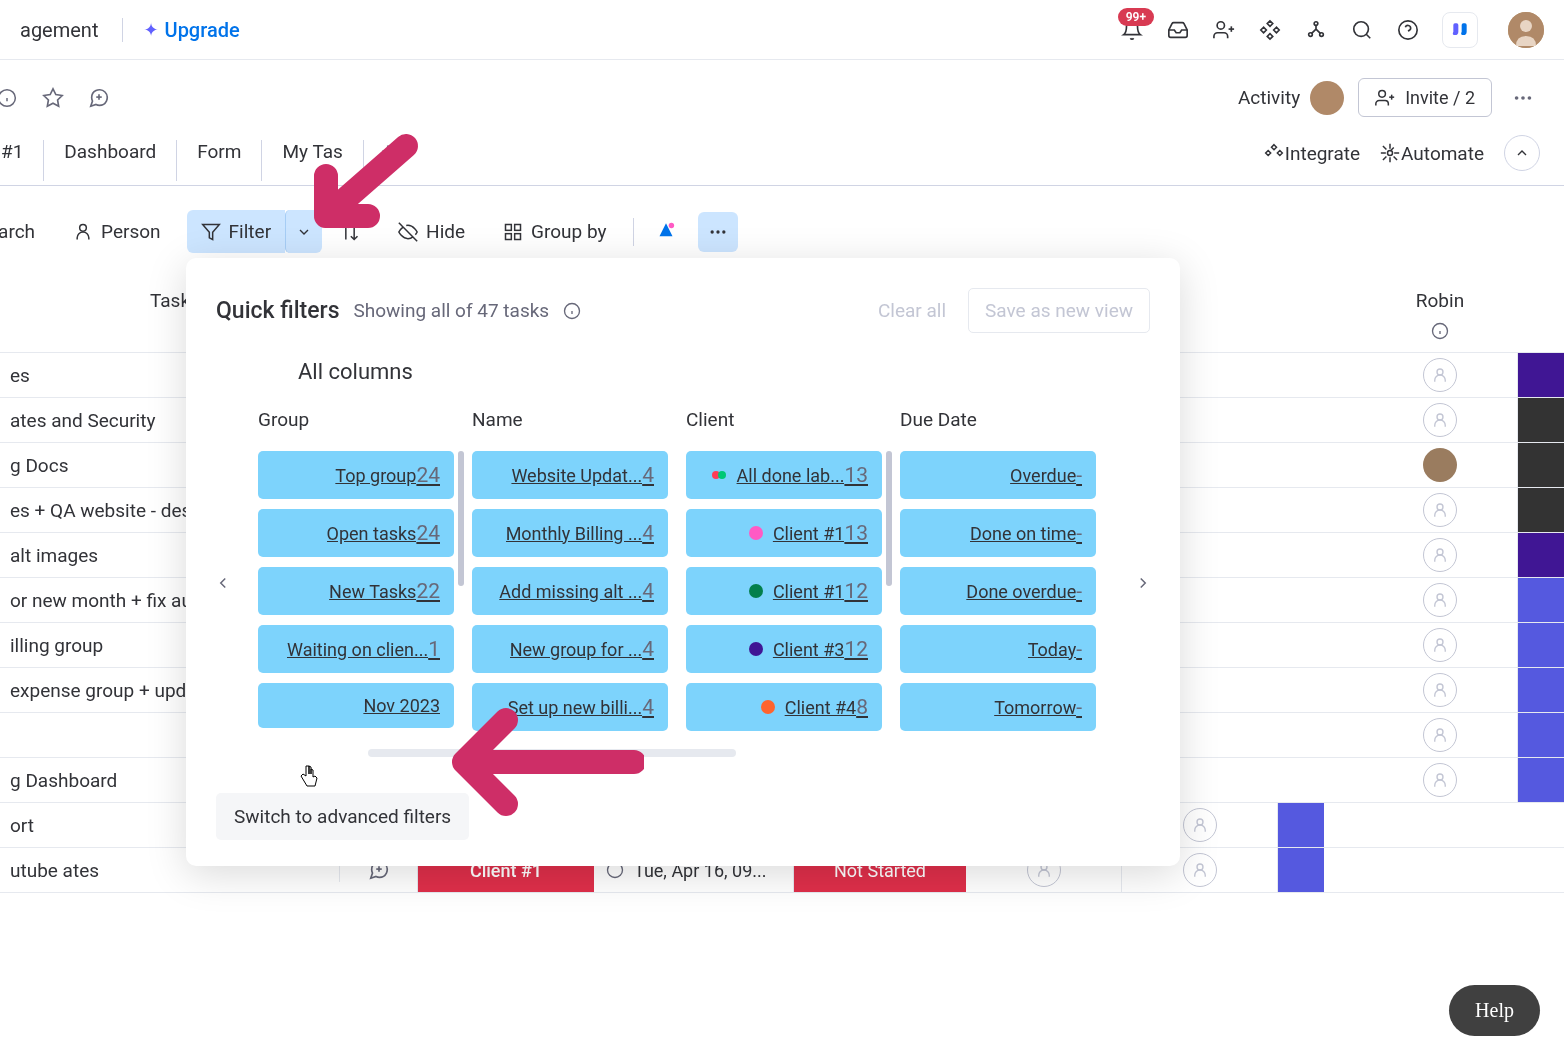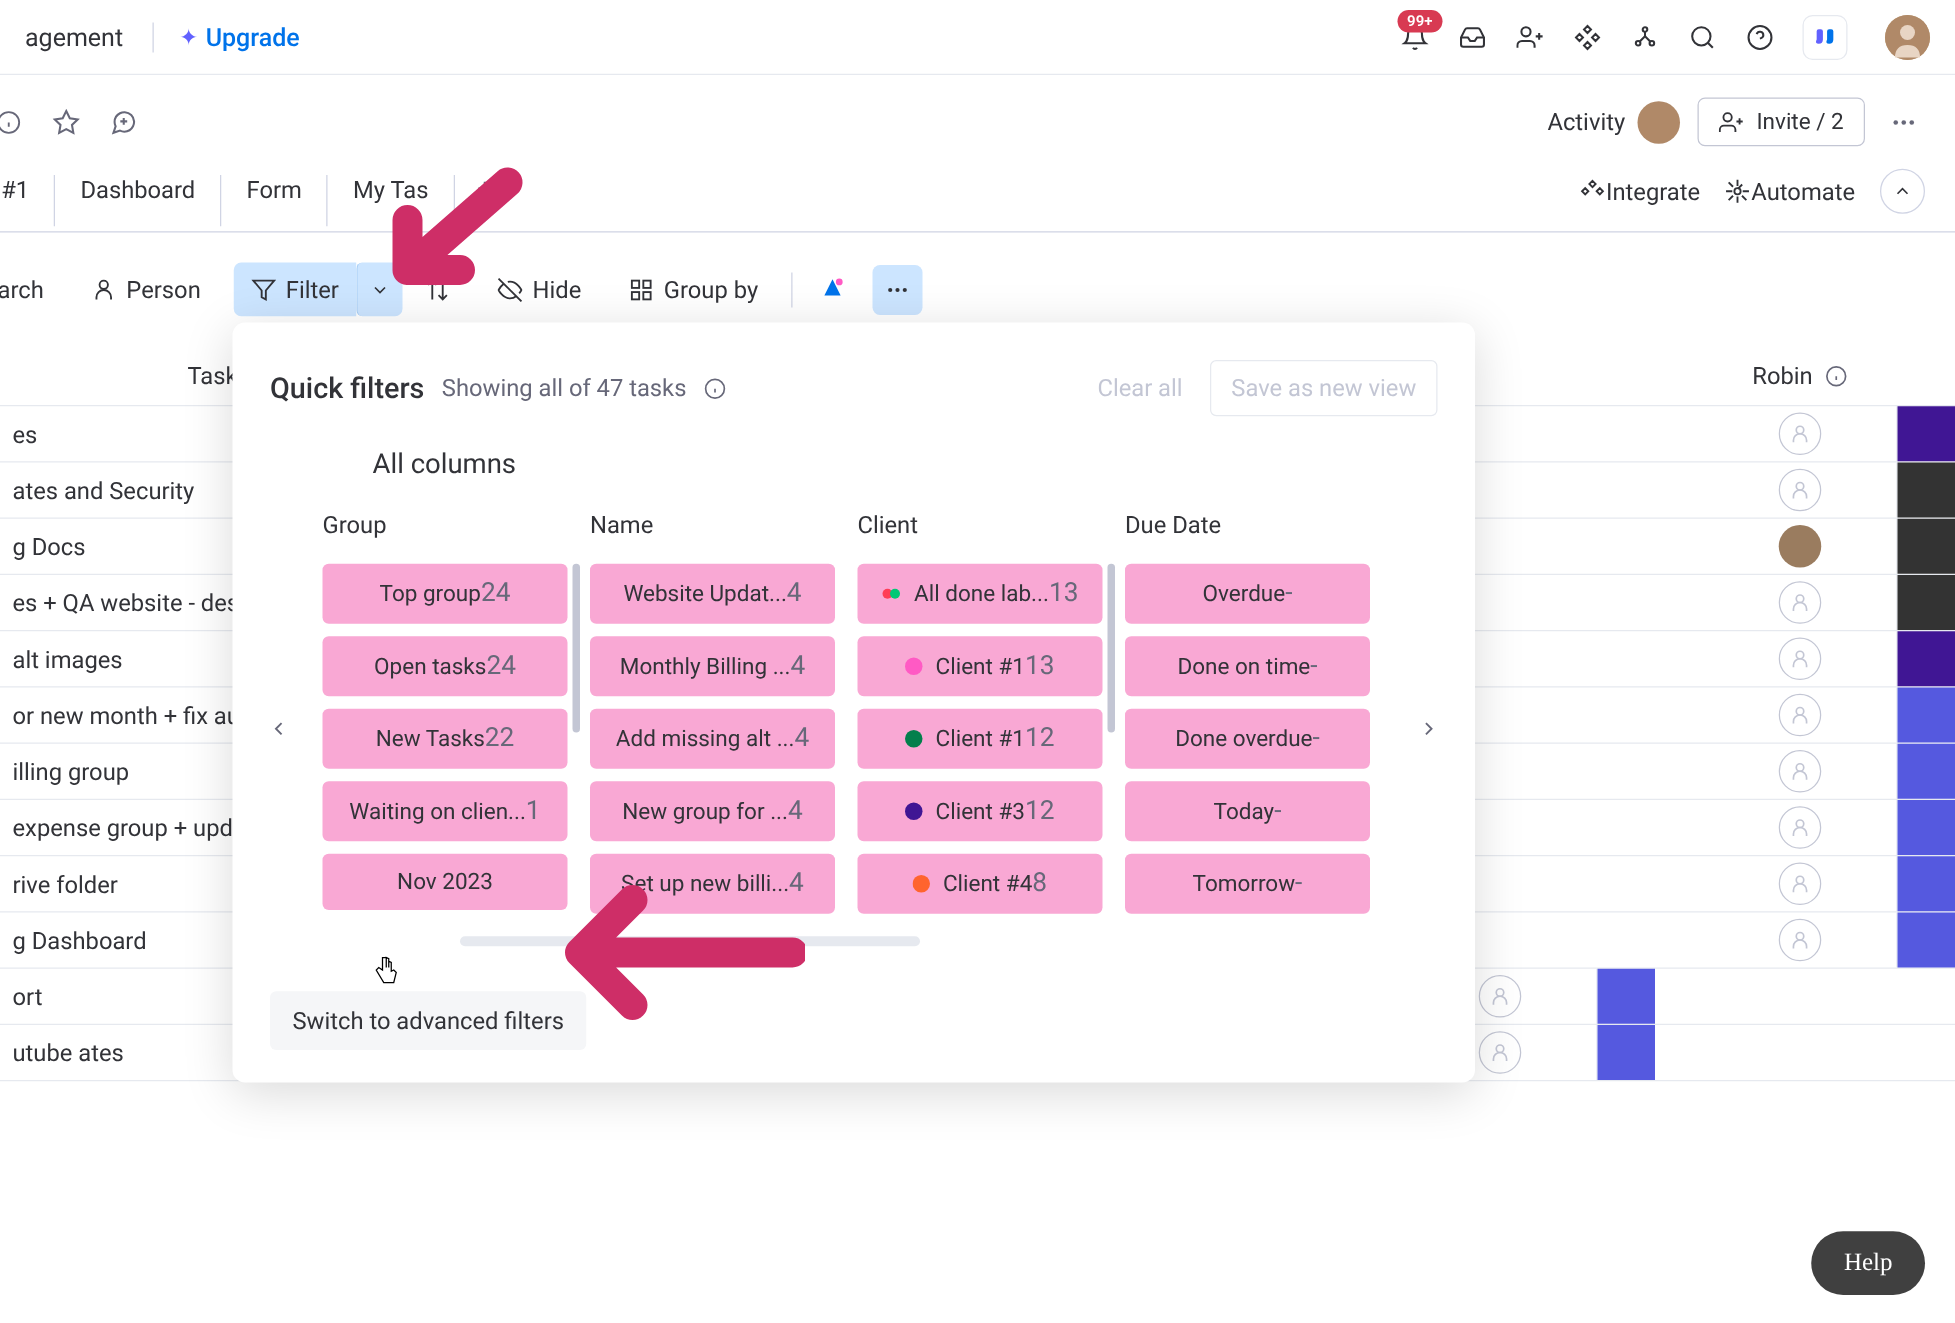--- a/index.html
+++ b/index.html
@@ -70,21 +70,21 @@
   .popup-actions { margin-left: auto; display: flex; align-items: center; gap: 10px; }
   .clear-btn { color: #c3c6d4; font-size: 19px; cursor: pointer; padding: 8px 12px; }
   .save-view-btn { color: #c3c6d4; font-size: 19px; border: 1px solid #e6e9ef; border-radius: 5px; padding: 10px 16px; cursor: pointer; }
   .all-columns { font-size: 22px; color: #323338; margin-left: 82px; margin-bottom: 24px; }
   .filter-body { display: flex; align-items: flex-start; gap: 12px; position: relative; }
   .nav-arrow { width: 30px; height: 30px; display: flex; align-items: center; justify-content: center; color: #676879; cursor: pointer; align-self: center; flex-shrink: 0; }
   .filter-cols { display: flex; gap: 18px; flex: 1; margin-left: 42px; }
   .filter-col { width: 196px; }
   .filter-col-header { font-size: 19px; color: #323338; margin-bottom: 20px; }
   .filter-pills { display: flex; flex-direction: column; gap: 10px; position: relative; }
-  .pill { background: #f9a8d4; border-radius: 5px; padding: 12px 14px; display: flex; align-items: center; justify-content: center; font-size: 18px; color: #323338; cursor: pointer; }
+  .pill { background: #7dd3fc; border-radius: 5px; padding: 12px 14px; display: flex; align-items: center; justify-content: flex-end; font-size: 18px; color: #323338; cursor: pointer; text-decoration: underline; }
   .pill-count { color: #676879; font-size: 21px; }
   .pill-label { display: flex; align-items: center; gap: 10px; overflow: hidden; white-space: nowrap; }
   .dot { width: 14px; height: 14px; border-radius: 50%; flex-shrink: 0; }
   .pill-scroll-wrap { position: relative; }
   .pill-scrollbar { position: absolute; right: -10px; top: 0; width: 6px; height: 135px; background: #c3c6d4; border-radius: 3px; }
   .h-scroll { height: 8px; width: 368px; background: #e6e9ef; border-radius: 4px; margin: 18px 0 0 152px; }
   .switch-btn { background: #f5f6f8; border-radius: 5px; padding: 12px 18px; font-size: 19px; color: #323338; cursor: pointer; display: inline-block; margin-top: 36px; }
 
   
   .arrow-annotation { position: absolute; z-index: 100; pointer-events: none; }
@@ -308,21 +308,21 @@
           <circle cx="12" cy="12" r="2"></circle>
           <circle cx="19" cy="12" r="2"></circle>
         </svg>
     </span>
   </div>
 
   <div>
     <div class="table-header-row">
       <div class="th-task">Task</div>
       <div style="flex:1"></div>
-      <div class="robin-header" style="width:156px; justify-content:center; display:flex;">
+      <div class="robin-header" style="width:156px; justify-content:center; display:flex;flex-direction:column;">
         <span>Robin</span>
         <svg width="18" height="18" viewBox="0 0 24 24" fill="none" stroke="#676879" stroke-width="1.8">
             <circle cx="12" cy="12" r="10"></circle>
             <line x1="12" y1="16" x2="12" y2="12"></line>
             <line x1="12" y1="8" x2="12.01" y2="8"></line>
           </svg>
       </div>
       <div style="width:46px"></div>
     </div>
     <div id="table-rows">
@@ -419,21 +419,20 @@
             <span class="empty-avatar">
               <svg width="18" height="18" viewBox="0 0 24 24" fill="none" stroke="currentColor" stroke-width="1.8">
                 <circle cx="12" cy="8" r="4"></circle>
                 <path d="M5 21v-2a7 7 0 0 1 14 0v2"></path>
               </svg>
             </span>
           </div>
     <div class="color-cell" style="background:#5559df"></div>
         </div>
         <div class="data-row">
-    <div class="task-cell">rive folder</div>
     <div style="flex:1"></div>
     <div class="robin-cell">
             <span class="empty-avatar">
               <svg width="18" height="18" viewBox="0 0 24 24" fill="none" stroke="currentColor" stroke-width="1.8">
                 <circle cx="12" cy="8" r="4"></circle>
                 <path d="M5 21v-2a7 7 0 0 1 14 0v2"></path>
               </svg>
             </span>
           </div>
     <div class="color-cell" style="background:#5559df"></div>

